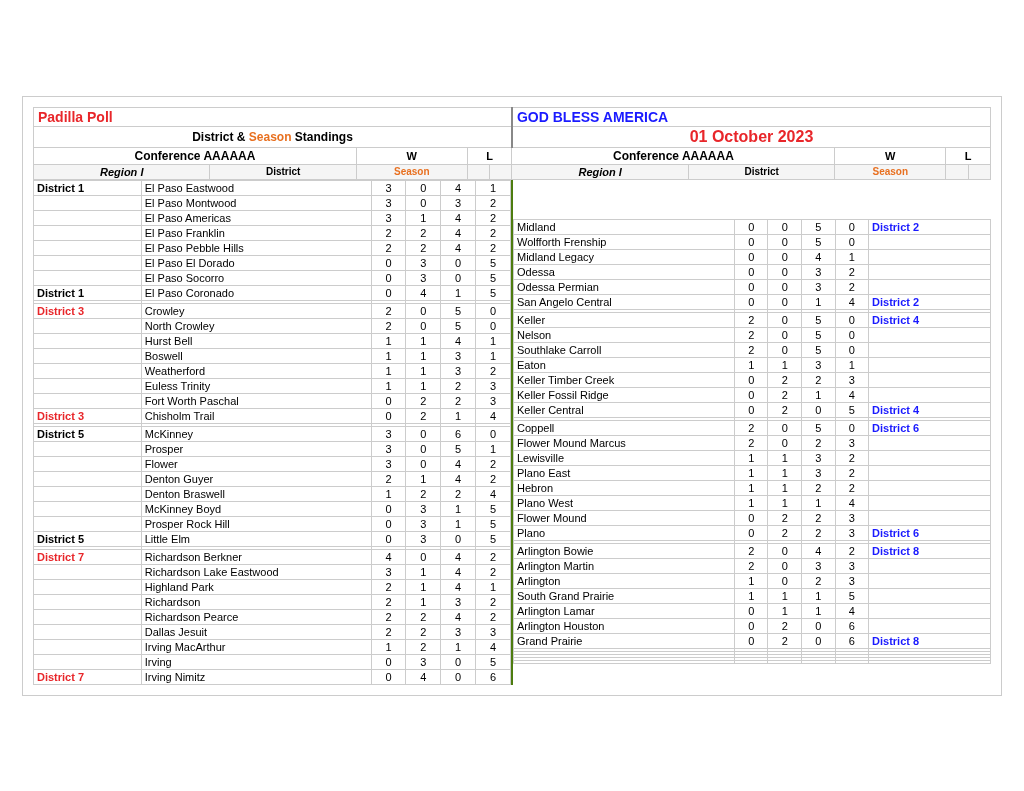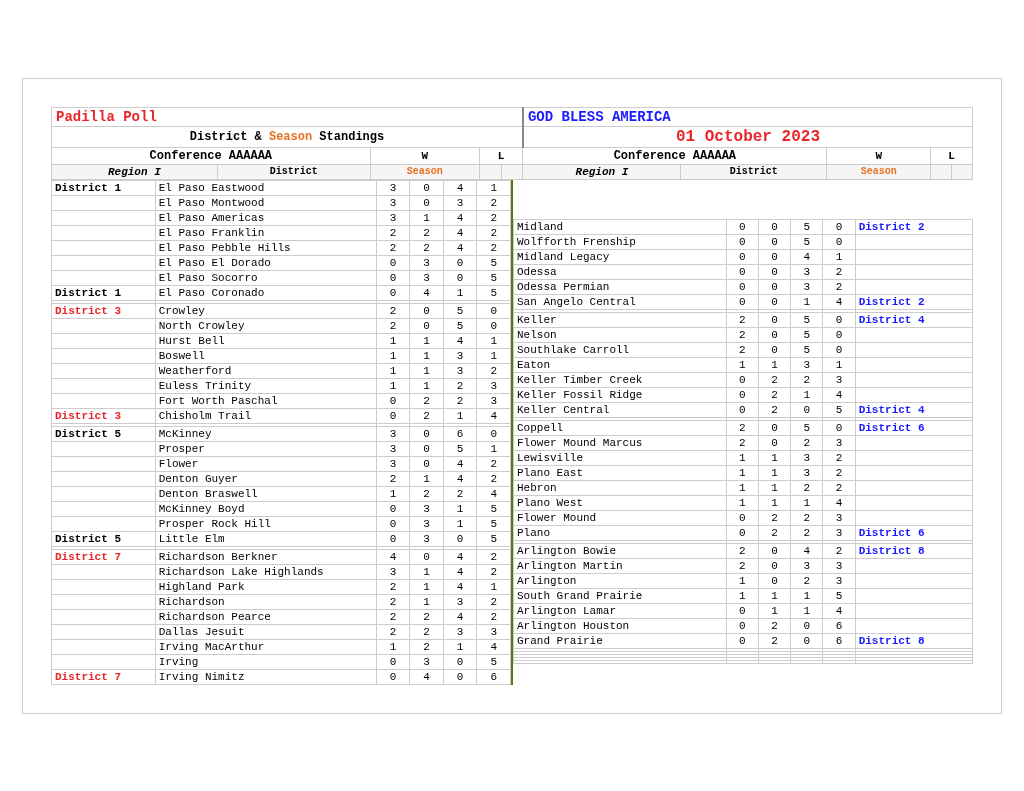--- a/index.html
+++ b/index.html
@@ -10,22 +10,21 @@
       display: flex;
       justify-content: center;
       align-items: center;
       min-height: 791px;
       padding: 20px;
     }
     .page-container {
       width: 980px;
       background: #fff;
       border: 1px solid #ccc;
-      padding: 28px;
-      font-family: Liberation Mono, monospace;
+      padding: 10px;
     }
     .main-table {
       width: 100%;
       border-collapse: collapse;
     }
     .main-table td, .main-table th {
       border: 1px solid #ccc;
       padding: 1px 4px;
     }
     .title-left {
@@ -346,21 +345,21 @@
             <tr>
               <td style="font-weight: bold; color: rgb(232, 38, 42);">District 7</td>
               <td>Richardson Berkner</td>
               <td class="center">4</td>
               <td class="center">0</td>
               <td class="center">4</td>
               <td class="center">2</td>
             </tr>
             <tr>
               <td></td>
-              <td>Richardson Lake Highlands</td>
+              <td>Richardson Lake Eastwood</td>
               <td class="center">3</td>
               <td class="center">1</td>
               <td class="center">4</td>
               <td class="center">2</td>
             </tr>
             <tr>
               <td></td>
               <td>Highland Park</td>
               <td class="center">2</td>
               <td class="center">1</td>

